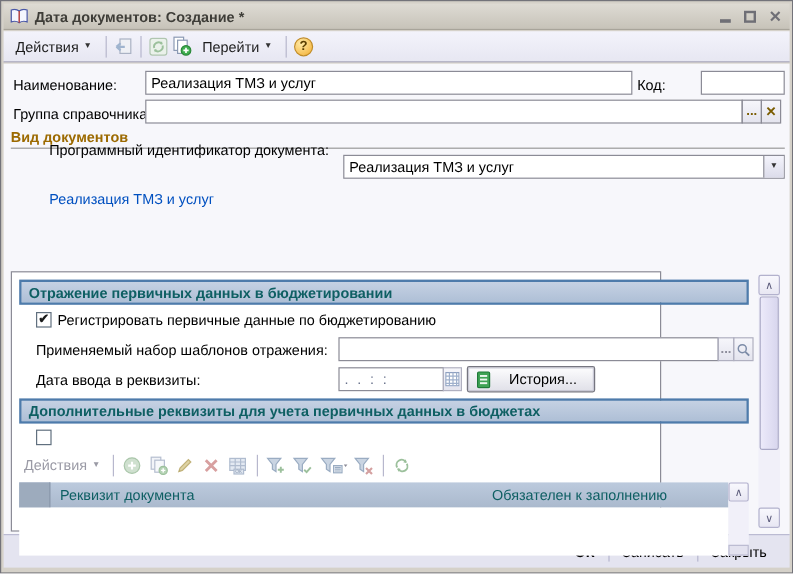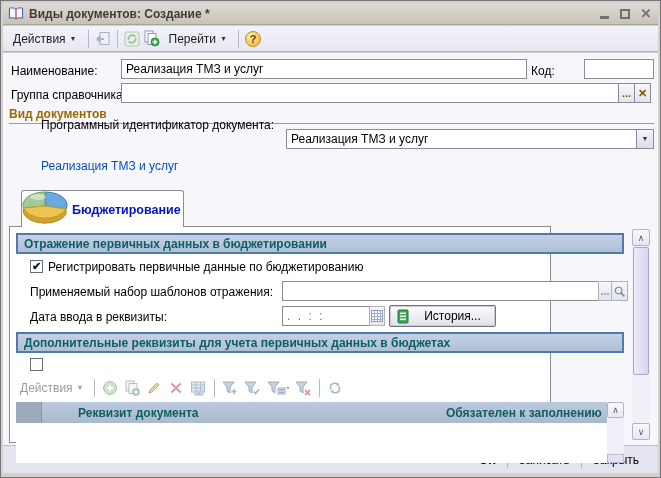--- a/index.html
+++ b/index.html
@@ -60,21 +60,21 @@
   .histbtn span { flex:1; text-align:center; }
 
   
   .gridbar { position:absolute; left:6px; top:149px; height:24px; display:flex; align-items:center; gap:3px; color:#9a9aa5; }
   .gridbar .tbtn { color:#9a9aa5; padding:2px 4px; }
   .gicon { width:19px; height:18px; display:flex; align-items:center; justify-content:center; }
 
   
   .thead { position:absolute; left:6px; top:175px; width:591px; height:21px; background:linear-gradient(#bccadd,#aab9cd); display:flex; align-items:center; }
   .thead .sel { width:26px; height:100%; background:#9dabbd; border-right:1px solid #8a98ac; }
-  .thead .col { font-weight:bold; color:#0e5f63; white-space:nowrap;padding-left:36px; }
+  .thead .col { font-weight:normal; color:#0e5f63; white-space:nowrap; }
   .col-attr { padding-left:8px; }
   .col-req { position:absolute; left:394px; }
   .tbody { position:absolute; left:6px; top:196px; width:591px; height:40px; background:#fff; }
 
   
   .sb-btn { background:linear-gradient(#f8f8fd,#e8e7f3); border:1px solid #b3b2cd; border-radius:2px; color:#5a5a7a;
             font-size:9px; display:flex; align-items:center; justify-content:center; }
   .vsb-outer { position:absolute; left:622px; top:2px; width:18px; height:211px; background:#f1f0f9; }
   .vsb-outer .up { position:absolute; top:0; left:0; width:18px; height:17px; }
   .vsb-outer .thumb { position:absolute; top:18px; left:1px; width:16px; height:128px; background:linear-gradient(90deg,#eceafa,#d8d6ee); border:1px solid #a9a8c6; border-radius:2px; }
@@ -95,21 +95,21 @@
 
 <div class="window">
 
   <div class="abs titlebar">
     <span style="display:flex;">
       <svg width="16" height="14" viewBox="0 0 16 14">
           <path d="M8 2.2 C6 .6 3.4 .6 1.4 1.3 V11.2 C3.4 10.5 6 10.5 8 12 C10 10.5 12.6 10.5 14.6 11.2 V1.3 C12.6 .6 10 .6 8 2.2 Z" fill="#f4f6ff" stroke="#4a58a8" stroke-width="1"></path>
           <path d="M8 2.2 V12" stroke="#b23b3b" stroke-width="1.2"></path>
         </svg>
     </span>
-    <span class="title-text">Виды документов: Создание *</span>
+    <span class="title-text">Дата документов: Создание *</span>
     <span class="winbtns">
       <span class="winbtn">
           <span class="glyph-min"></span>
         </span>
       <span class="winbtn" style="align-items:center;">
           <span class="glyph-max"></span>
         </span>
       <span class="winbtn" style="align-items:center;">
           <span class="glyph-close">✕</span>
         </span>
@@ -178,32 +178,20 @@
 
   <span class="label" style="left:40px; top:117px;">Программный идентификатор документа:</span>
   <div class="combo">
     <span class="combo-val">Реализация ТМЗ и услуг</span>
     <span class="combo-btn">
         <span class="caret">▼</span>
       </span>
   </div>
   <span class="link-text" style="left:40px; top:158px;">Реализация ТМЗ и услуг</span>
 
-  <div class="abs tab">
-    <span class="pie">
-      <svg width="50" height="40" viewBox="0 0 50 40">
-        <path d="M25 18 L25 4 A22 13 0 0 1 46 21 Z" fill="#6aa9dd" stroke="#3d7ab0" stroke-width="1"></path>
-        <path d="M25 18 L25 4 A22 13 0 0 0 3.5 20 Z" fill="#a3c997" stroke="#6f9e62" stroke-width="1"></path>
-        <path d="M3.5 20 A22 13 0 0 0 46 21 L46 26 A22 13 0 0 1 3.5 25 Z" fill="#d2a42f" stroke="#b08520" stroke-width="1"></path>
-        <path d="M25 18 L3.5 20 A22 13 0 0 0 46 21 Z" fill="#ecc452" stroke="#c79a2e" stroke-width="1"></path>
-        <ellipse cx="18" cy="9" rx="8" ry="3" fill="#ffffff" opacity="0.45"></ellipse>
-      </svg>
-    </span>
-    <span class="tab-label">Бюджетирование</span>
-  </div>
 
   <div class="abs panel">
 
     <div class="band" style="top:6px;">
       <span>Отражение первичных данных в бюджетировании</span>
     </div>
 
     <span class="cb" style="left:20px; top:33px;">✔</span>
     <span class="label" style="left:20px; top:58px;">Применяемый набор шаблонов отражения:</span>
 

